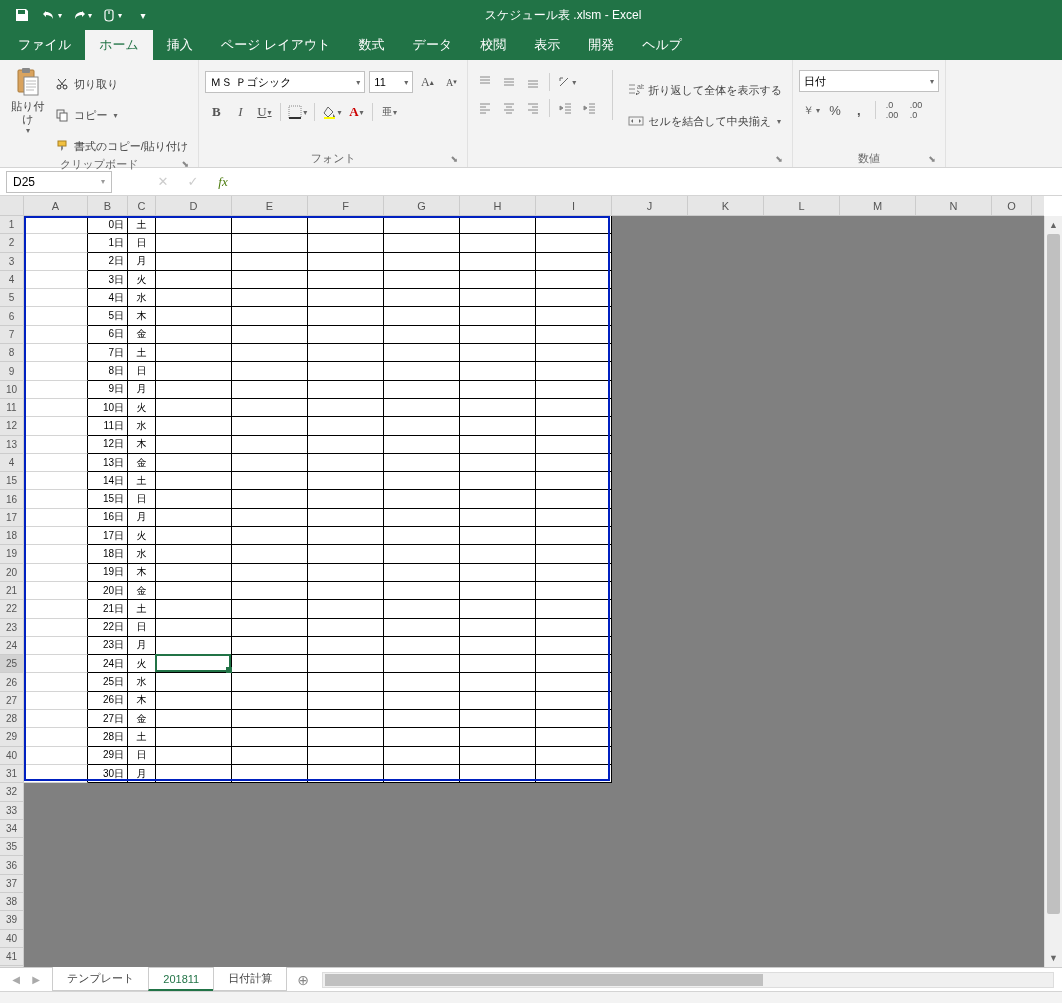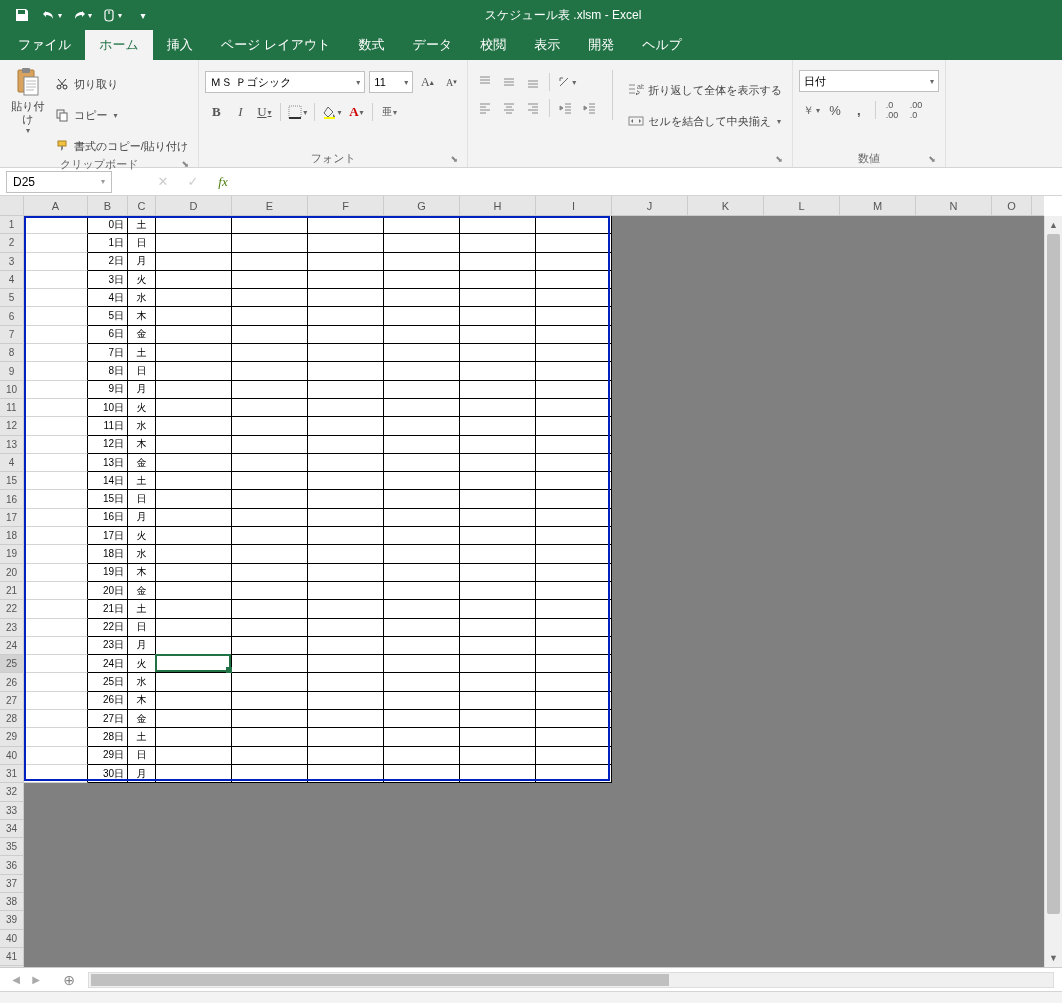--- a/index.html
+++ b/index.html
@@ -1162,19 +1162,24 @@
     <div class="vscroll-thumb" style="top:18px;height:680px"></div>
     <div class="vscroll-btn" style="position:absolute;bottom:0;width:100%">▼</div>
   </div>
 </div>
 
 <div class="sheet-bar">
   <div class="sheet-nav">
     <div class="sheet-nav-btn">◀</div>
     <div class="sheet-nav-btn">▶</div>
   </div>
+  <div class="sheet-tabs" id="sheet-tabs">
+      <div class="sheet-tab">テンプレート</div>
+      <div class="sheet-tab active">201811</div>
+      <div class="sheet-tab">日付計算</div>
+    </div>
   <div class="sheet-add">⊕</div>
   <div class="hscroll">
     <div class="hscroll-thumb"></div>
   </div>
 </div>
 
 <div class="status-bar"></div>
 
 </body></html>

